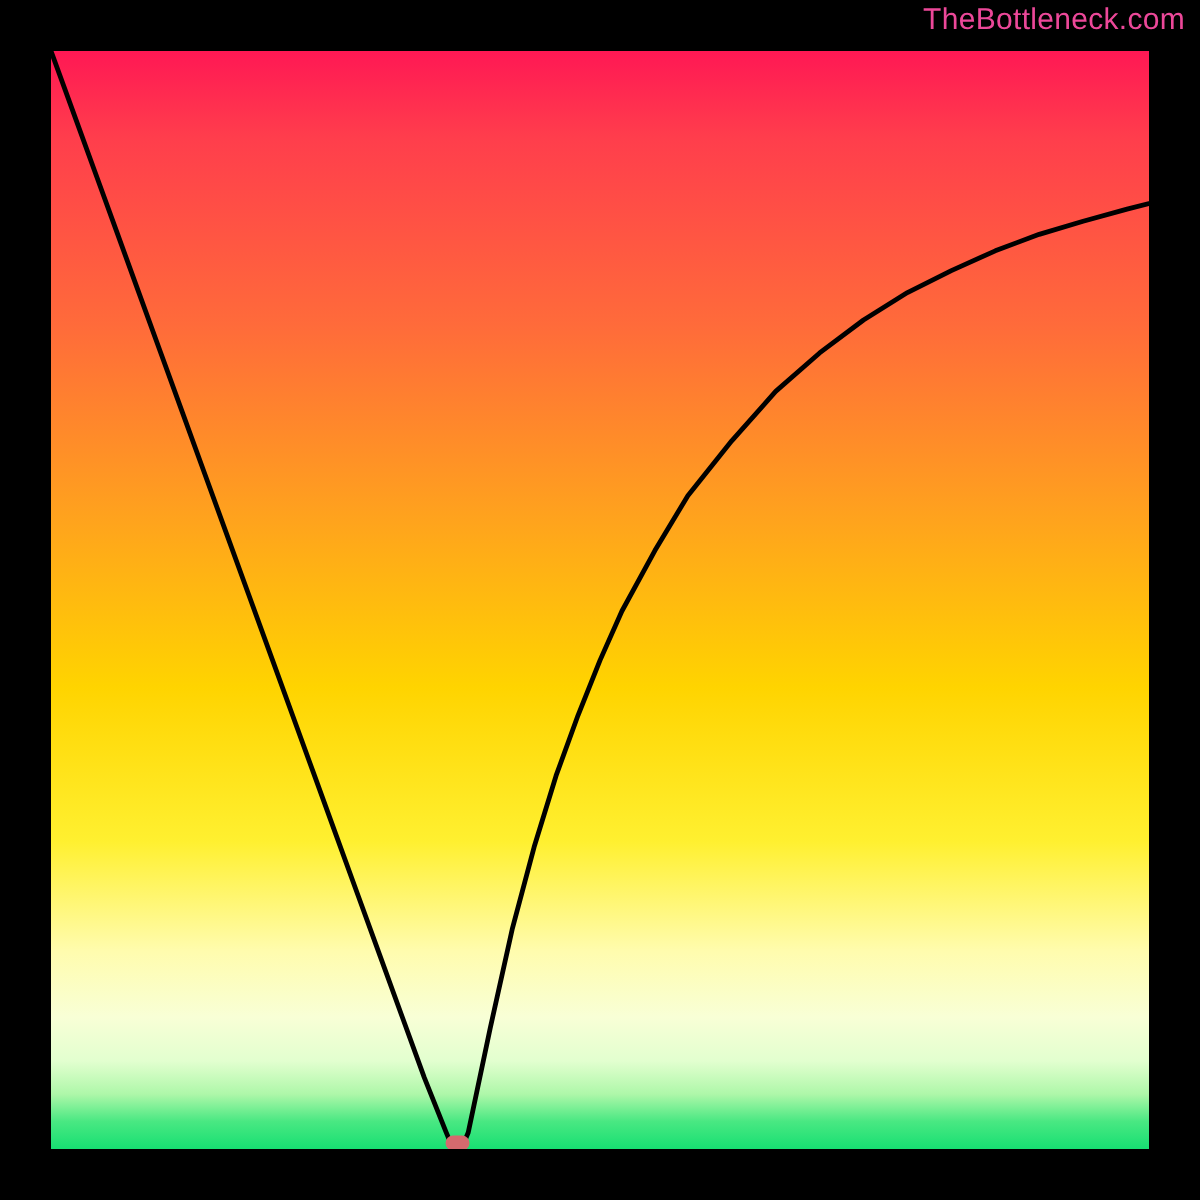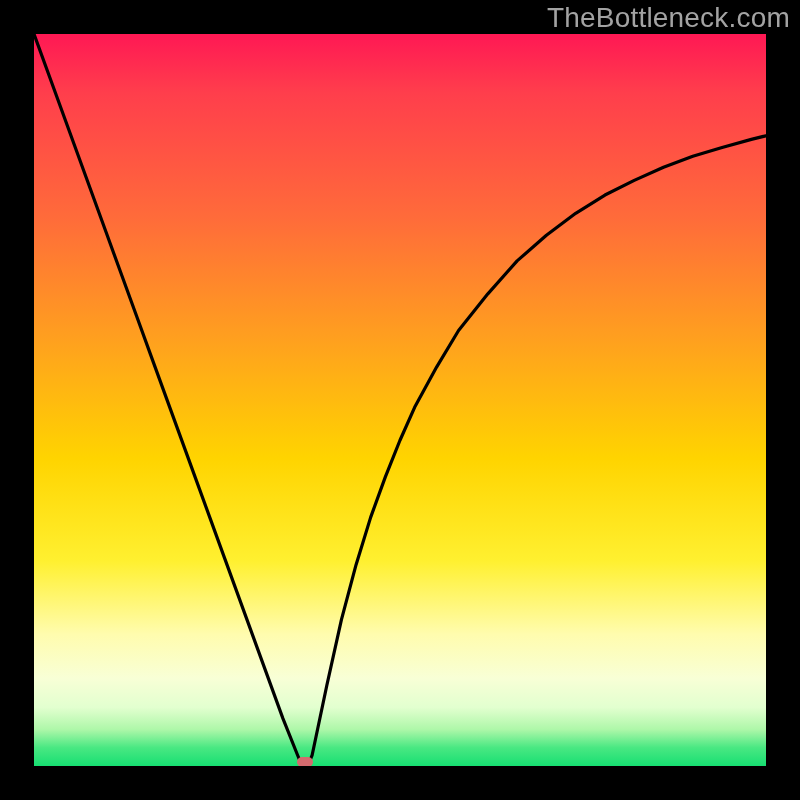--- a/index.html
+++ b/index.html
@@ -16,22 +16,22 @@
     left: 0;
     top: 0;
     width: 800px;
     height: 800px;
     background: #000;
   }
   .watermark {
     position: absolute;
     top: 2px;
     right: 10px;
-    color: #a3a3a3;
-    font-size: 28px;
+    color: #ec4899;
+    font-size: 20px;
     font-weight: 500;
     font-family: Arial, Helvetica, sans-serif;
     letter-spacing: 0.2px;
   }
   .plot-area {
     position: absolute;
     left: 34px;
     top: 34px;
     width: 732px;
     height: 732px;

